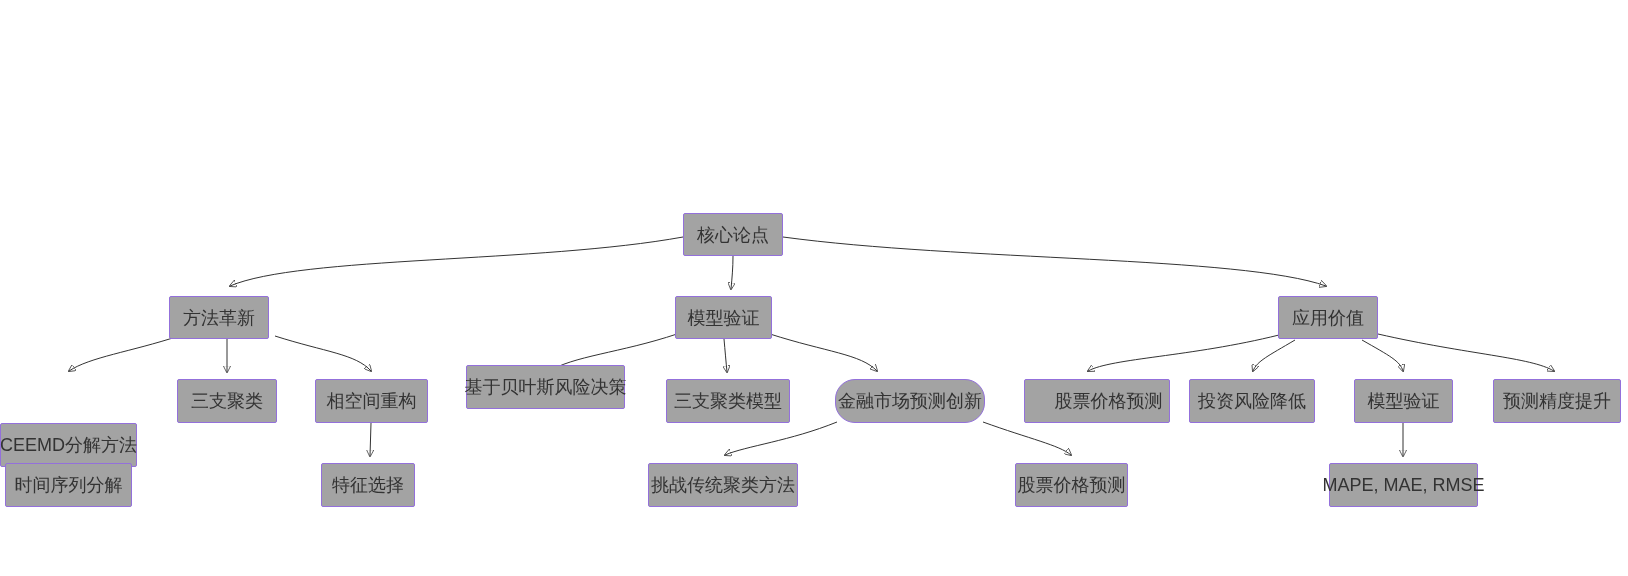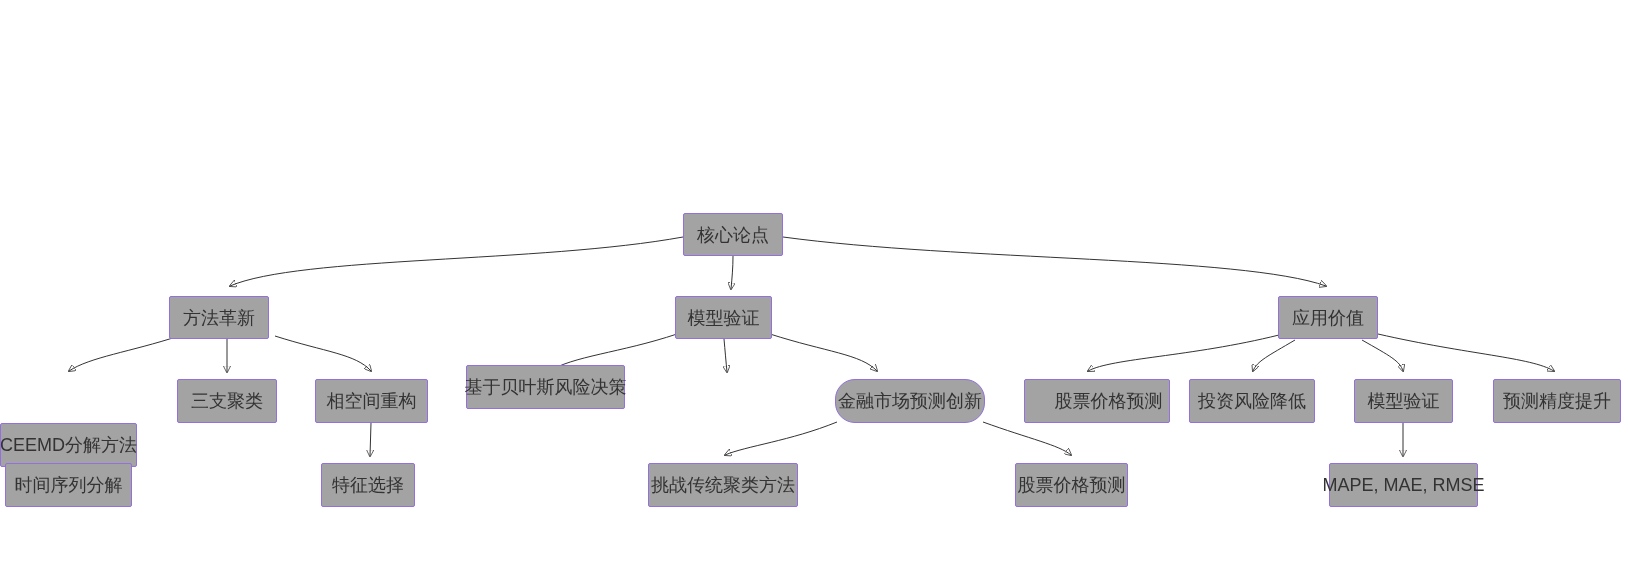--- a/index.html
+++ b/index.html
@@ -83,20 +83,21 @@
 
   <div class="node" style="left:169px; top:296px; width:100px; height:43px;">方法革新</div>
   <div class="node" style="left:675px; top:296px; width:97px; height:43px;">模型验证</div>
   <div class="node" style="left:1278px; top:296px; width:100px; height:43px;">应用价值</div>
 
   <div class="node" style="left:0px; top:379px; width:137px; height:44px;margin-top:44px;">CEEMD分解方法</div>
   <div class="node" style="left:315px; top:379px; width:113px; height:44px;">相空间重构</div>
   <div class="node" style="left:177px; top:379px; width:100px; height:44px;">三支聚类</div>
 
   <div class="node" style="left:466px; top:365px; width:159px; height:44px;">基于贝叶斯风险决策</div>
+  <div class="node" style="left:666px; top:379px; width:124px; height:44px;">三支聚类模型</div>
   <div class="node" style="left:835px; top:379px; width:150px; height:44px;border-radius:20px;">金融市场预测创新</div>
 
   <div class="node" style="left:1024px; top:379px; width:146px; height:44px;padding-left:23px;">股票价格预测</div>
   <div class="node" style="left:1189px; top:379px; width:126px; height:44px;">投资风险降低</div>
   <div class="node" style="left:1354px; top:379px; width:99px; height:44px;">模型验证</div>
   <div class="node" style="left:1493px; top:379px; width:128px; height:44px;">预测精度提升</div>
 
   <div class="node" style="left:5px; top:463px; width:127px; height:44px;">时间序列分解</div>
   <div class="node" style="left:321px; top:463px; width:94px; height:44px;">特征选择</div>
   <div class="node" style="left:648px; top:463px; width:150px; height:44px;">挑战传统聚类方法</div>

